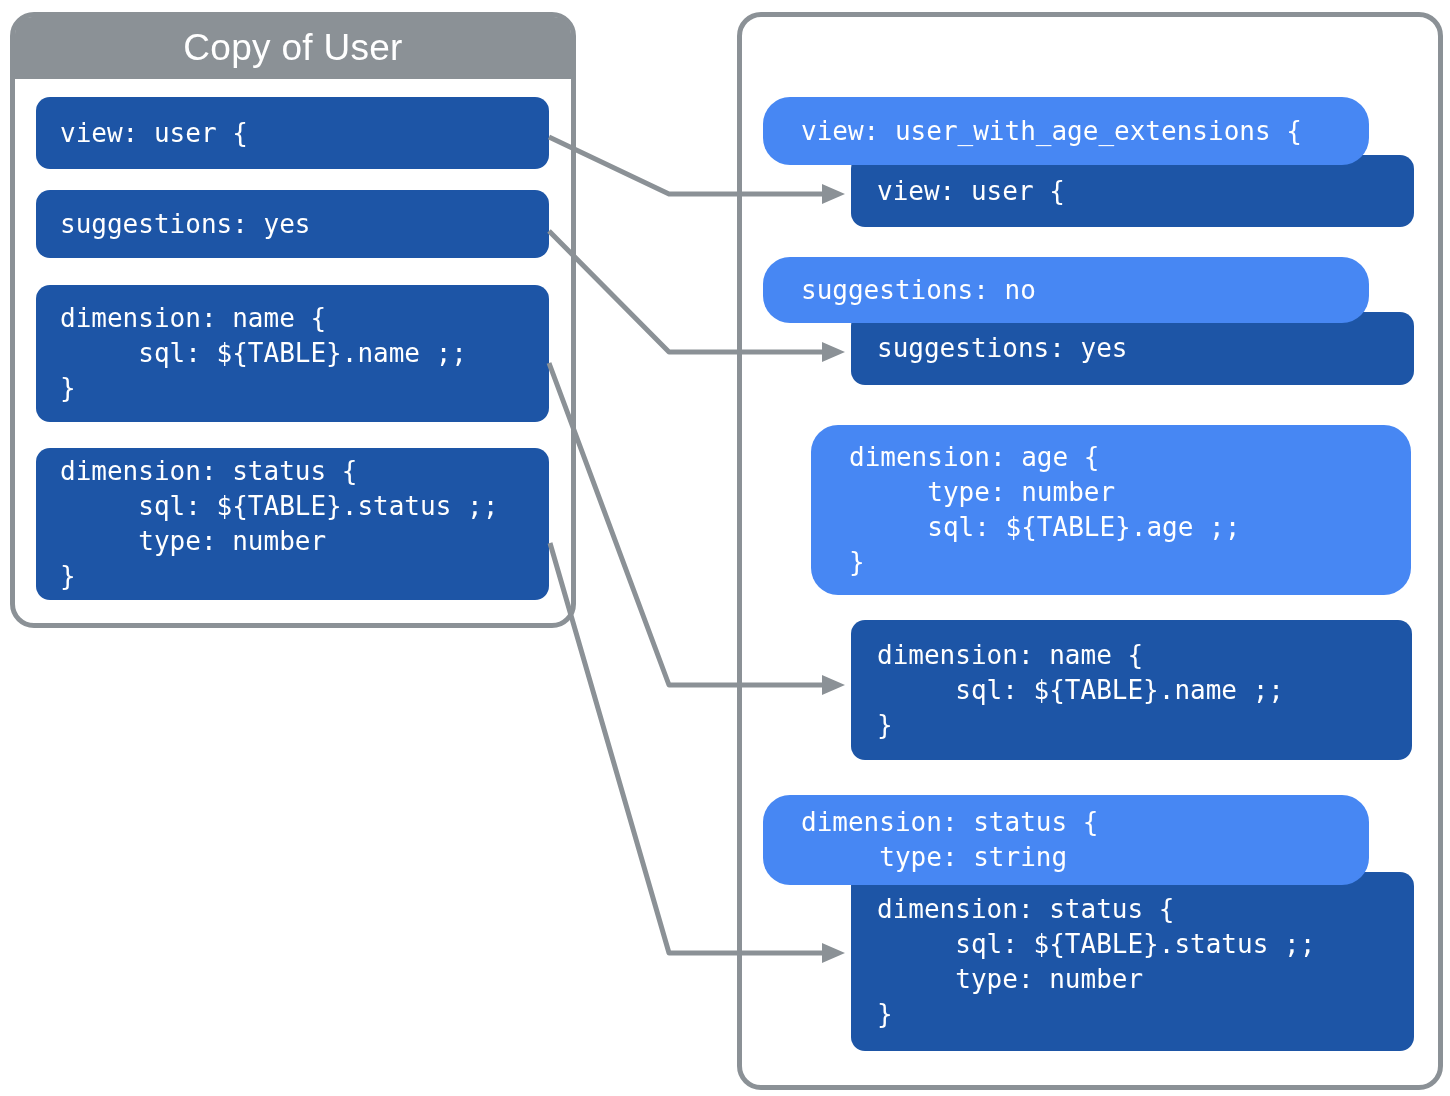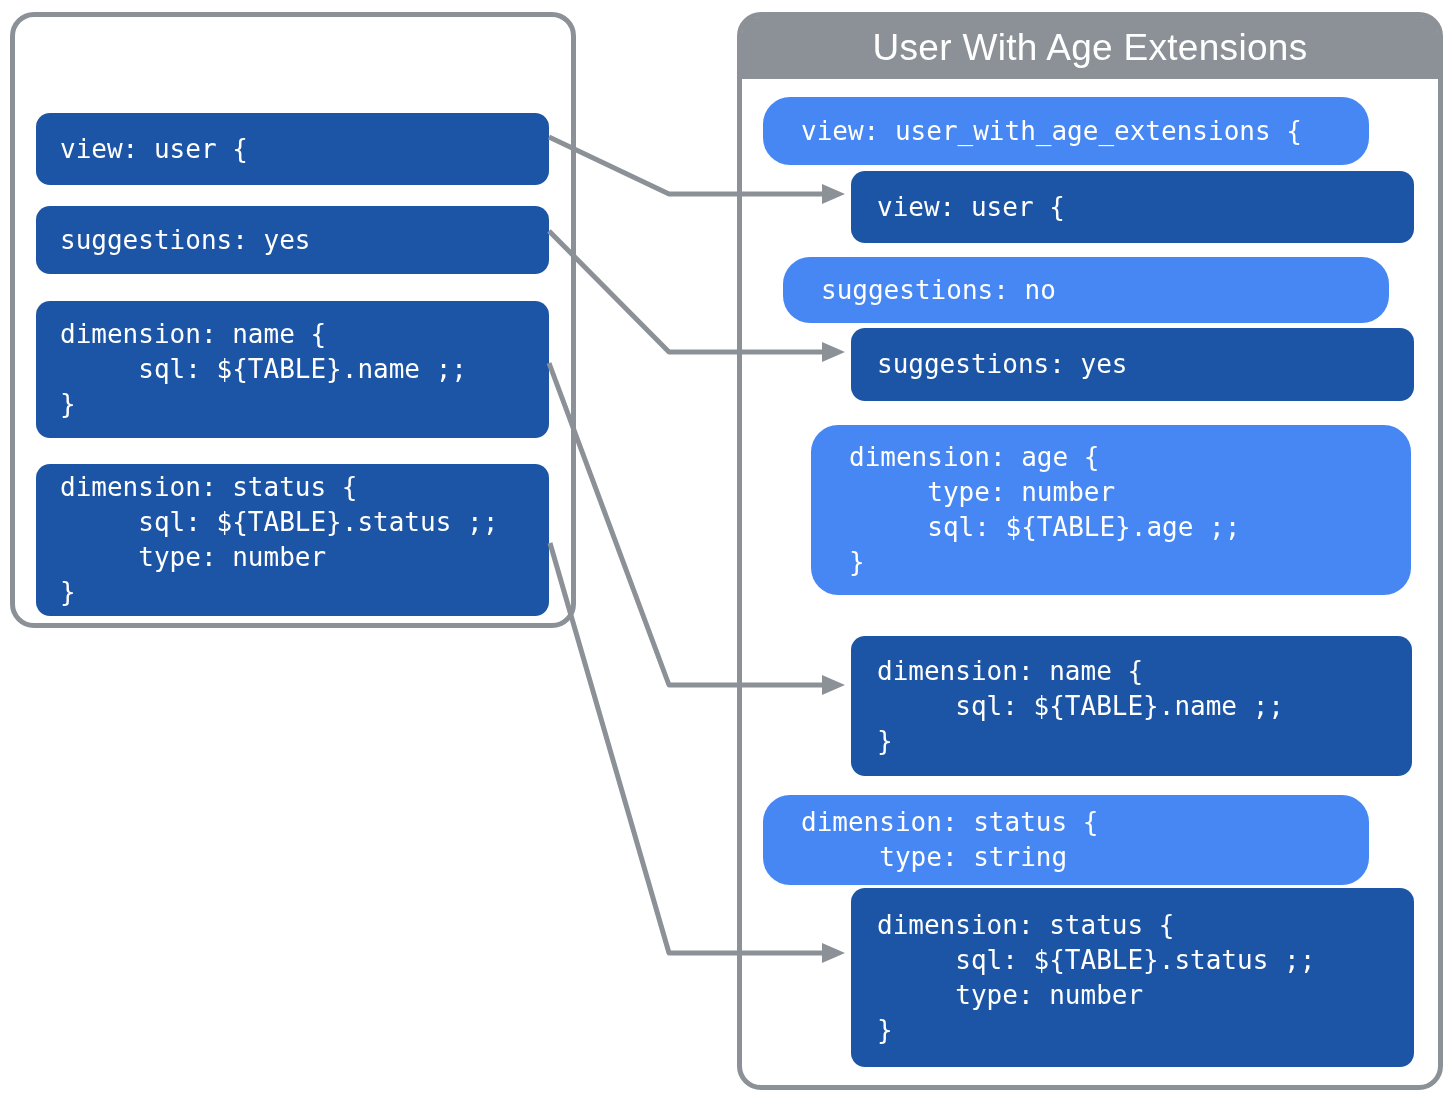--- a/index.html
+++ b/index.html
@@ -31,36 +31,36 @@
   }
   .code-box{
     position:absolute;
     border-radius:14px;
     color:#ffffff;
     display:flex;flex-direction:column;justify-content:center;
     font-size:26px;line-height:35px;
     white-space:pre;
     box-sizing:border-box;
   }
-  .dark{background:var(--dark,#1d55a6);margin-top:16px;}
+  .dark{background:var(--dark,#1d55a6);}
   .light{background:var(--light,#4787f3);}
   .pad-l{padding-left:24px;}
   .pad-light{padding-left:38px;border-radius:27px;}
   .pad-dark{padding-left:26px;}
 
   
   .Lb1{left:21px;top:80px;width:513px;height:72px;}
   .Lb2{left:21px;top:173px;width:513px;height:68px;}
   .Lb3{left:21px;top:268px;width:513px;height:137px;}
   .Lb4{left:21px;top:431px;width:513px;height:152px;}
 
   
   .Rb1{left:21px;top:80px;width:606px;height:68px;z-index:3;}
   .Rb2{left:109px;top:138px;width:563px;height:72px;z-index:2;}
-  .Rb3{left:21px;top:240px;width:606px;height:66px;z-index:3;margin-left:20px;}
+  .Rb3{left:21px;top:240px;width:606px;height:66px;z-index:3;}
   .Rb4{left:109px;top:295px;width:563px;height:73px;z-index:2;}
   .Rb5{left:21px;top:408px;width:600px;height:170px;z-index:2;margin-left:48px;}
   .Rb6{left:109px;top:603px;width:561px;height:140px;z-index:2;}
   .Rb7{left:21px;top:778px;width:606px;height:90px;z-index:3;}
   .Rb8{left:109px;top:855px;width:563px;height:179px;z-index:2;}
 
   .arrows{
     position:absolute;left:0;top:0;width:1450px;height:1096px;
     z-index:5;pointer-events:none;
   }
@@ -70,43 +70,43 @@
     stroke-width:5;
     stroke-linejoin:round;
   }
 </style>
 </head>
 <body>
 
 <div class="canvas">
 
   <section class="panel panel-left">
+    <header class="panel-header">
+      <span>Copy of User</span>
+    </header>
     <div class="code-box dark pad-l Lb1">
       <div class="ln">view: user {</div>
     </div>
     <div class="code-box dark pad-l Lb2">
       <div class="ln">suggestions: yes</div>
     </div>
     <div class="code-box dark pad-l Lb3">
       <div class="ln">dimension: name {</div>
       <div class="ln">     sql: ${TABLE}.name ;;</div>
       <div class="ln">}</div>
     </div>
     <div class="code-box dark pad-l Lb4">
       <div class="ln">dimension: status {</div>
       <div class="ln">     sql: ${TABLE}.status ;;</div>
       <div class="ln">     type: number</div>
       <div class="ln">}</div>
     </div>
   </section>
 
   <section class="panel panel-right">
-    <header class="panel-header">
-      <span>User With Age Extensions</span>
-    </header>
 
     <div class="code-box dark pad-dark Rb2">
       <div class="ln">view: user {</div>
     </div>
     <div class="code-box light pad-light Rb1">
       <div class="ln">view: user_with_age_extensions {</div>
     </div>
 
     <div class="code-box dark pad-dark Rb4">
       <div class="ln">suggestions: yes</div>

